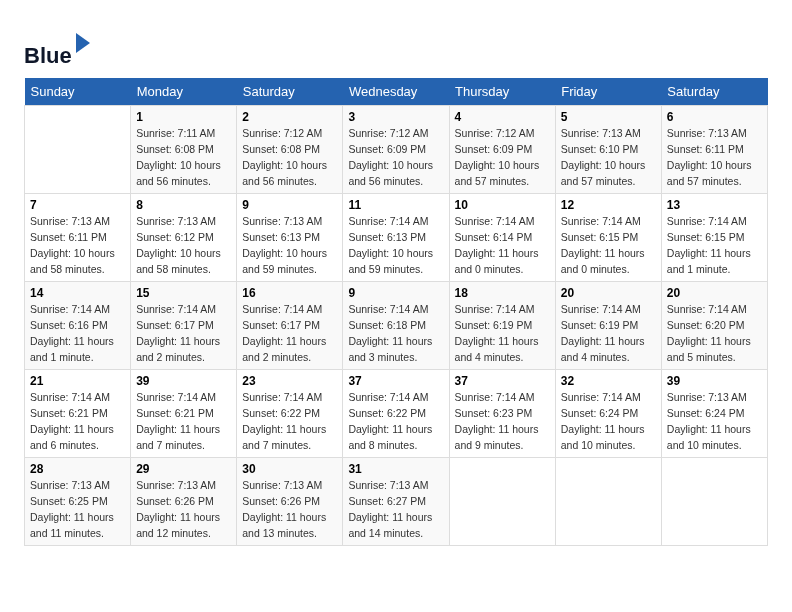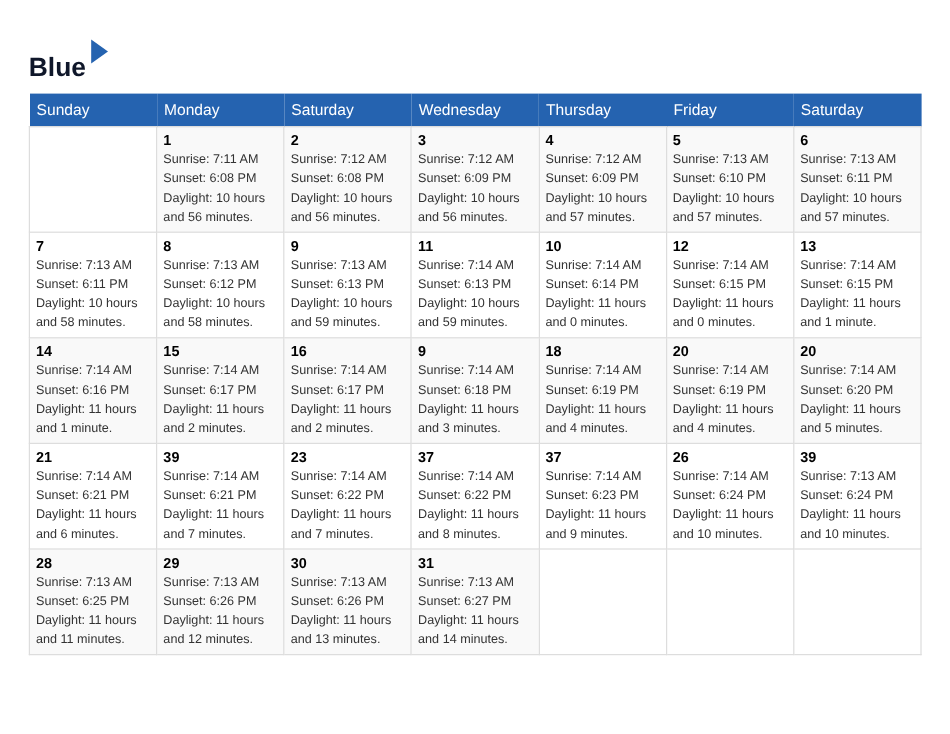--- a/index.html
+++ b/index.html
@@ -219,21 +219,21 @@
         </td>
         <td>
           <span class="day-num">37</span>
           <div class="day-info">Sunrise: 7:14 AM<br>Sunset: 6:22 PM<br>Daylight: 11 hours and 8 minutes.</div>
         </td>
         <td>
           <span class="day-num">37</span>
           <div class="day-info">Sunrise: 7:14 AM<br>Sunset: 6:23 PM<br>Daylight: 11 hours and 9 minutes.</div>
         </td>
         <td>
-          <span class="day-num">26</span>
+          <span class="day-num">32</span>
           <div class="day-info">Sunrise: 7:14 AM<br>Sunset: 6:24 PM<br>Daylight: 11 hours and 10 minutes.</div>
         </td>
         <td>
           <span class="day-num">39</span>
           <div class="day-info">Sunrise: 7:13 AM<br>Sunset: 6:24 PM<br>Daylight: 11 hours and 10 minutes.</div>
         </td>
       </tr>
       <tr>
         <td>
           <span class="day-num">28</span>

